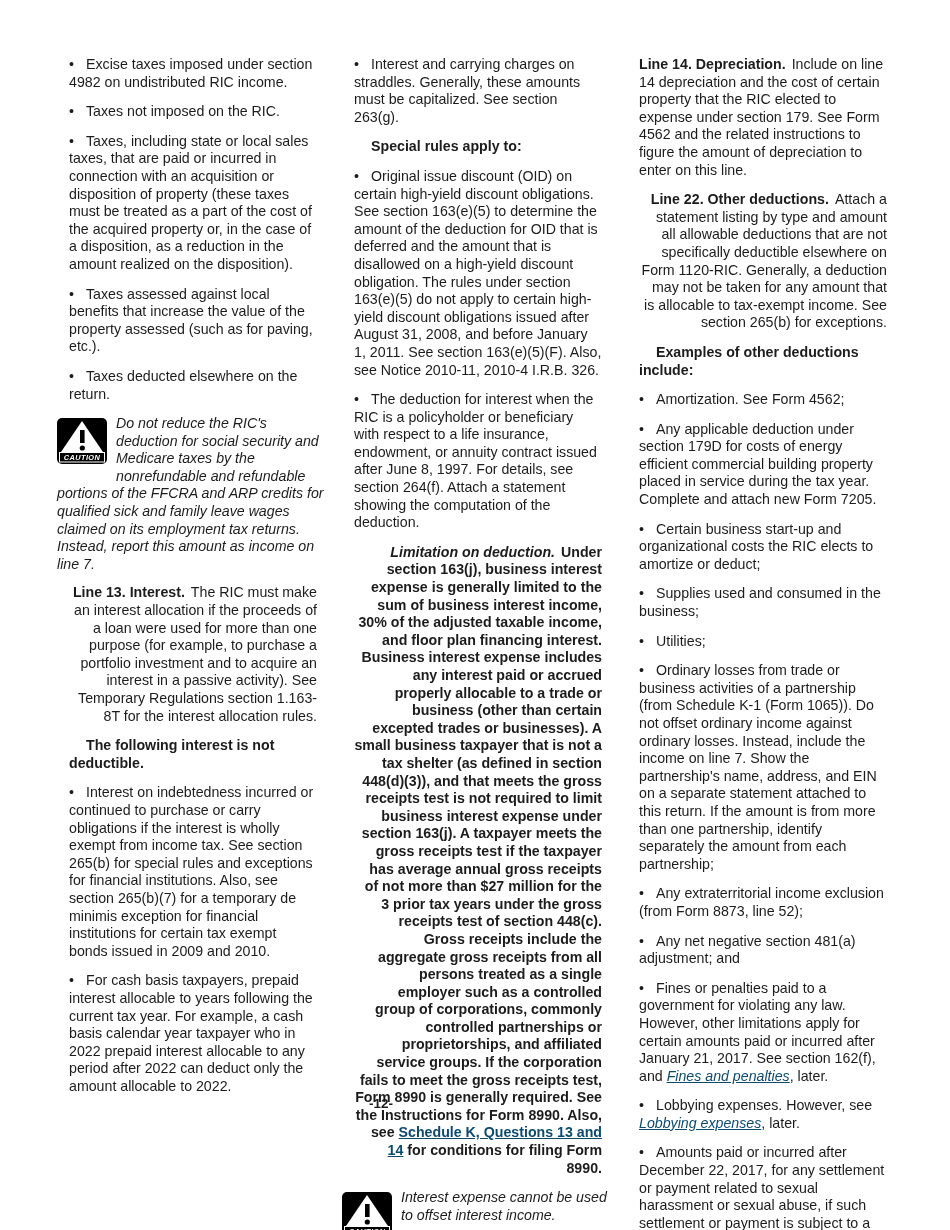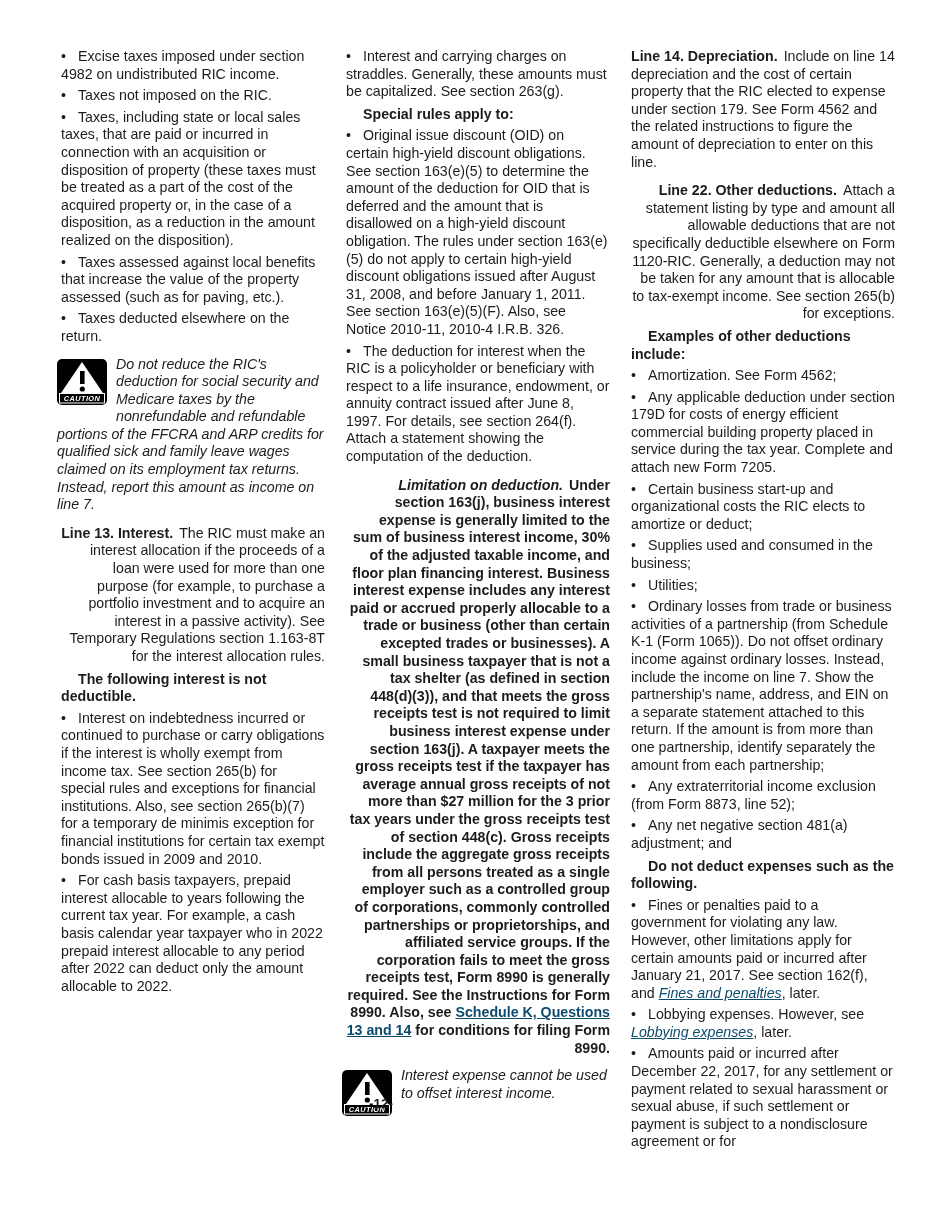--- a/index.html
+++ b/index.html
@@ -6,21 +6,21 @@
   body{
     width:950px;height:1230px;position:relative;background:#ffffff;
     font-family:"Liberation Sans", sans-serif;color:#1c1c1c;
   }
   .cols{
     position:absolute;left:57px;top:44px;display:flex;gap:13px;
   }
   .col{
     width:272px;font-size:14.2px;line-height:17.6px;text-align:left;
   }
-  p{margin:4px;}
+  p{margin:12px;}
   .bullet::before{content:"•";display:inline-block;width:17px;}
   .para-indent{text-indent:17px;margin-top:5px;font-weight:bold;}
   .head-block{margin-top:11px;text-align:right;}
   b.runin{margin-right:6px;}
   .bi{font-style:italic;}
   .caution{margin:10px 0 11px;font-style:italic;}
   .caution::after{content:"";display:block;clear:both;}
   .cicon{float:left;width:50px;height:54px;margin:3px 9px 1px 0;}
   .cicon svg{display:block;width:50px;height:46px;}
   .doclink{color:#0c4a6e;text-decoration:underline;cursor:pointer;}
@@ -90,21 +90,20 @@
     <p class="head-block"><b class="runin">Line 22. Other deductions.</b><span>Attach a statement listing by type and amount all allowable deductions that are not specifically deductible elsewhere on Form 1120-RIC. Generally, a deduction may not be taken for any amount that is allocable to tax-exempt income. See section 265(b) for exceptions.</span></p>
     <p class="para-indent">Examples of other deductions include:</p>
     <p class="bullet"><span>Amortization. See Form 4562;</span></p>
     <p class="bullet"><span>Any applicable deduction under section 179D for costs of energy efficient commercial building property placed in service during the tax year. Complete and attach new Form 7205.</span></p>
     <p class="bullet"><span>Certain business start-up and organizational costs the RIC elects to amortize or deduct;</span></p>
     <p class="bullet"><span>Supplies used and consumed in the business;</span></p>
     <p class="bullet"><span>Utilities;</span></p>
     <p class="bullet"><span>Ordinary losses from trade or business activities of a partnership (from Schedule K-1 (Form 1065)). Do not offset ordinary income against ordinary losses. Instead, include the income on line 7. Show the partnership's name, address, and EIN on a separate statement attached to this return. If the amount is from more than one partnership, identify separately the amount from each partnership;</span></p>
     <p class="bullet"><span>Any extraterritorial income exclusion (from Form 8873, line 52);</span></p>
     <p class="bullet"><span>Any net negative section 481(a) adjustment; and</span></p>
-    <p class="para-indent">Do not deduct expenses such as the following.</p>
     <p class="bullet"><span>Fines or penalties paid to a government for violating any law. However, other limitations apply for certain amounts paid or incurred after January 21, 2017. See section 162(f), and </span><a class="doclink it">Fines and penalties</a><span>, later.</span></p>
     <p class="bullet"><span>Lobbying expenses. However, see </span><a class="doclink it">Lobbying expenses</a><span>, later.</span></p>
     <p class="bullet"><span>Amounts paid or incurred after December 22, 2017, for any settlement or payment related to sexual harassment or sexual abuse, if such settlement or payment is subject to a nondisclosure agreement or for</span></p>
   </div>
 
 </div>
 
 <div class="footer">-12-</div>
 
 </body></html>

